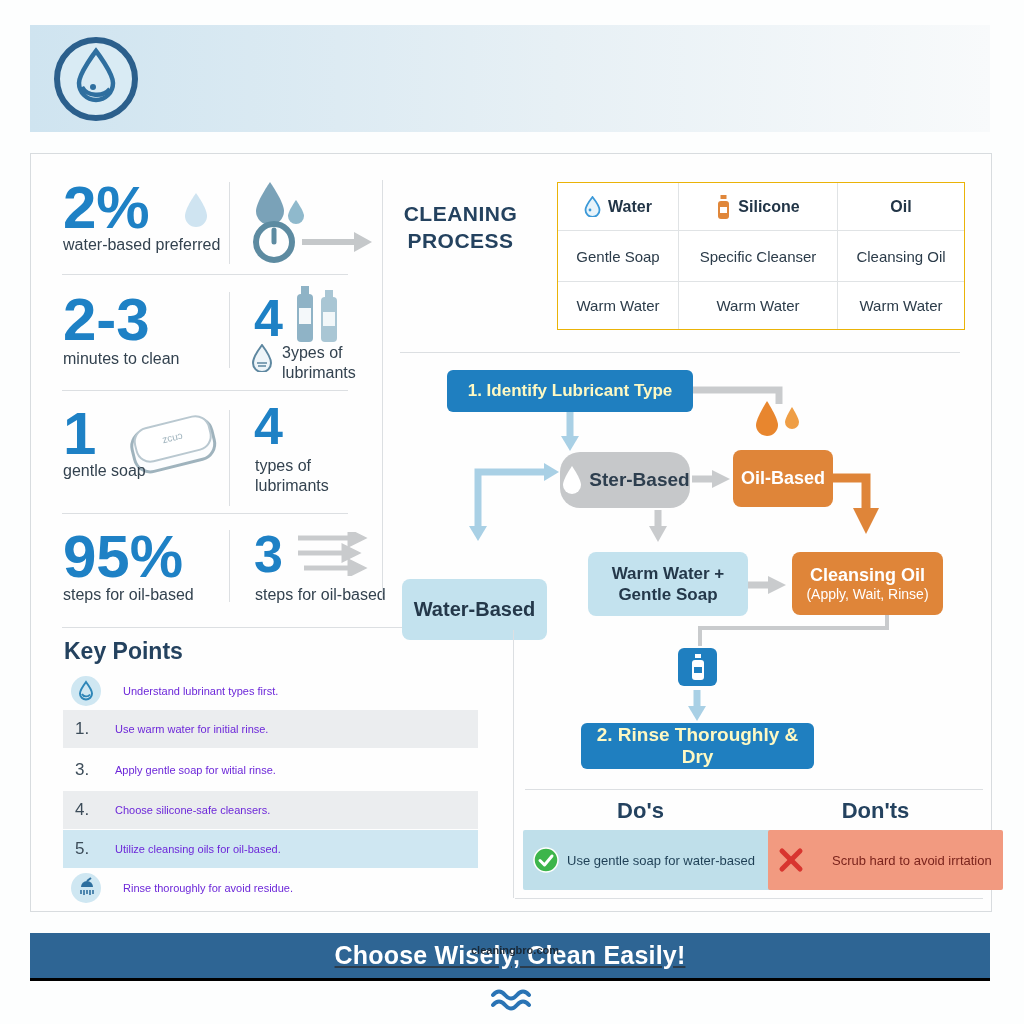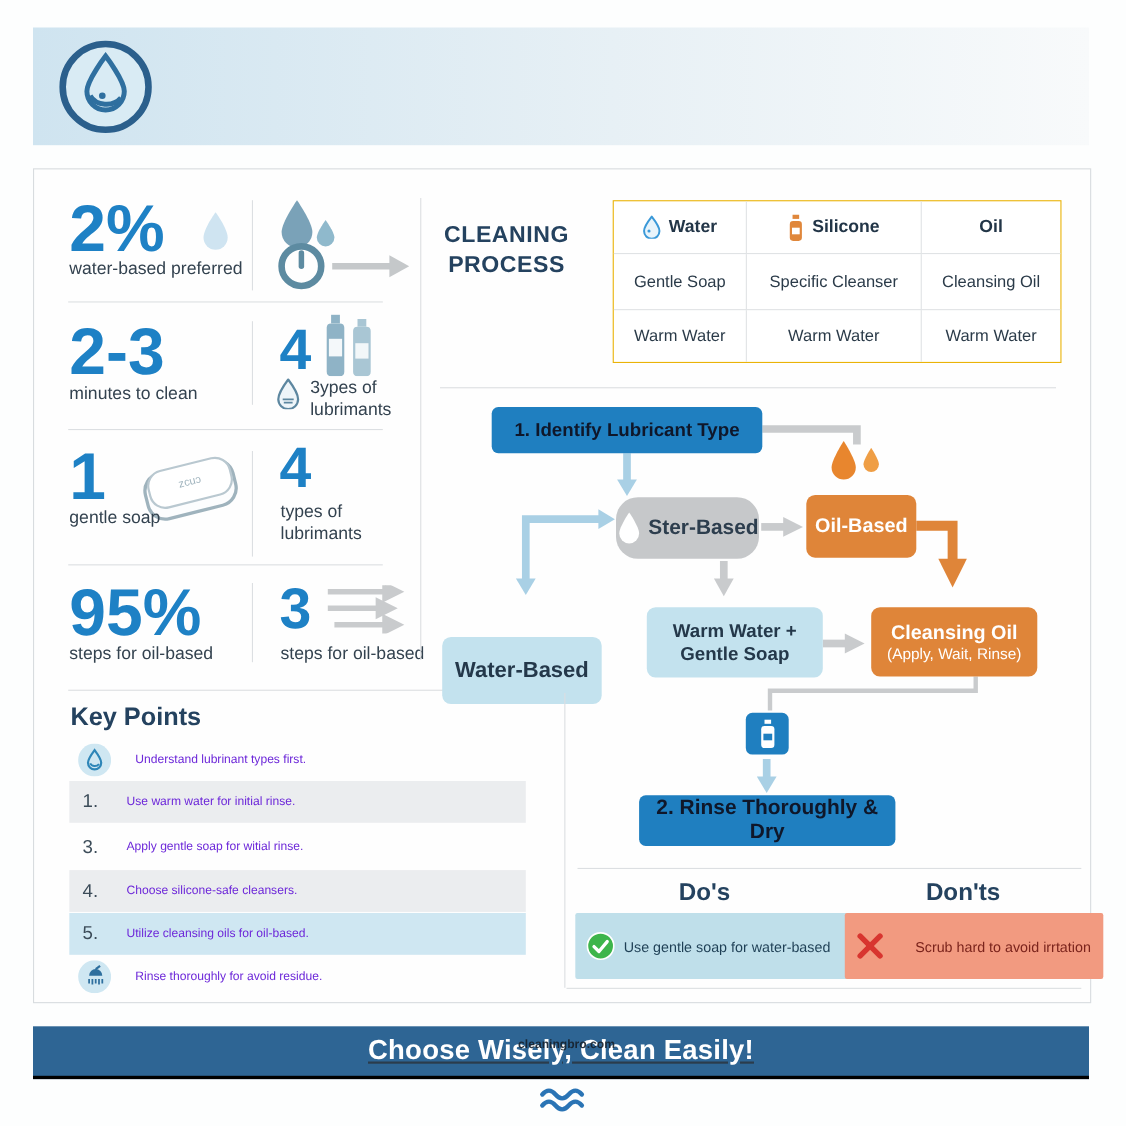--- a/index.html
+++ b/index.html
@@ -21,21 +21,21 @@
   
   .cp-title{font-weight:700;font-size:21px;letter-spacing:.5px;color:#24425f;text-align:center;line-height:1.3;}
   
   .lube-table{border:1px solid #eab308;background:#fff;display:grid;grid-template-columns:121px 159px 126px;grid-template-rows:48px 51px 47px;}
   .lt-cell{display:flex;align-items:center;justify-content:center;gap:7px;font-size:15px;color:#2b3b49;border-right:1px solid #e0e3e5;border-bottom:1px solid #e0e3e5;}
   .lt-cell.last-col{border-right:none;}
   .lt-cell.last-row{border-bottom:none;}
   .lt-cell.hdr{font-weight:700;font-size:16px;color:#223547;}
   
   .fbox{border-radius:6px;display:flex;align-items:center;justify-content:center;text-align:center;}
-  .fbox.blue{background:#1f7fc0;color:#0f172a;font-weight:700;}
+  .fbox.blue{background:#1f7fc0;color:#fef9c3;font-weight:700;}
   .fbox.gray{background:#c6c8ca;color:#2d3e4e;font-weight:700;border-radius:20px;}
   .fbox.orange{background:#df8539;color:#fff;font-weight:700;border-radius:8px;}
   .fbox.lblue{background:#c3e2ee;color:#24384a;font-weight:700;border-radius:8px;}
   .two-line{line-height:1.25;}
   
   .kp-title{font-weight:700;font-size:23px;color:#24425f;}
   .kp-row{display:flex;align-items:center;}
   .kp-row .kp-marker{width:40px;padding-left:12px;font-size:17px;color:#3c4c59;flex:0 0 auto;}
   .kp-row .kp-text{font-size:11px;color:#6d28d9;}
   .kp-gray{background:#ebedef;}

